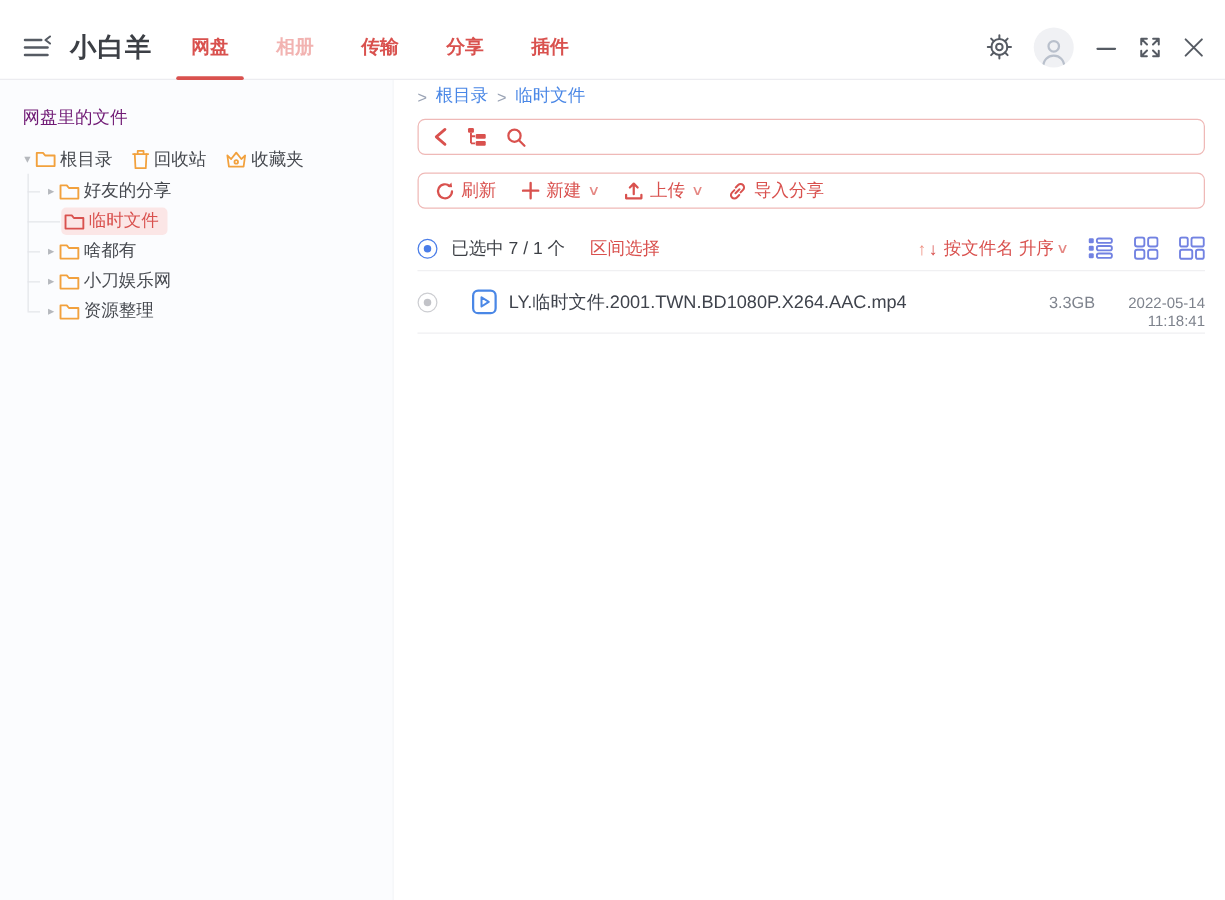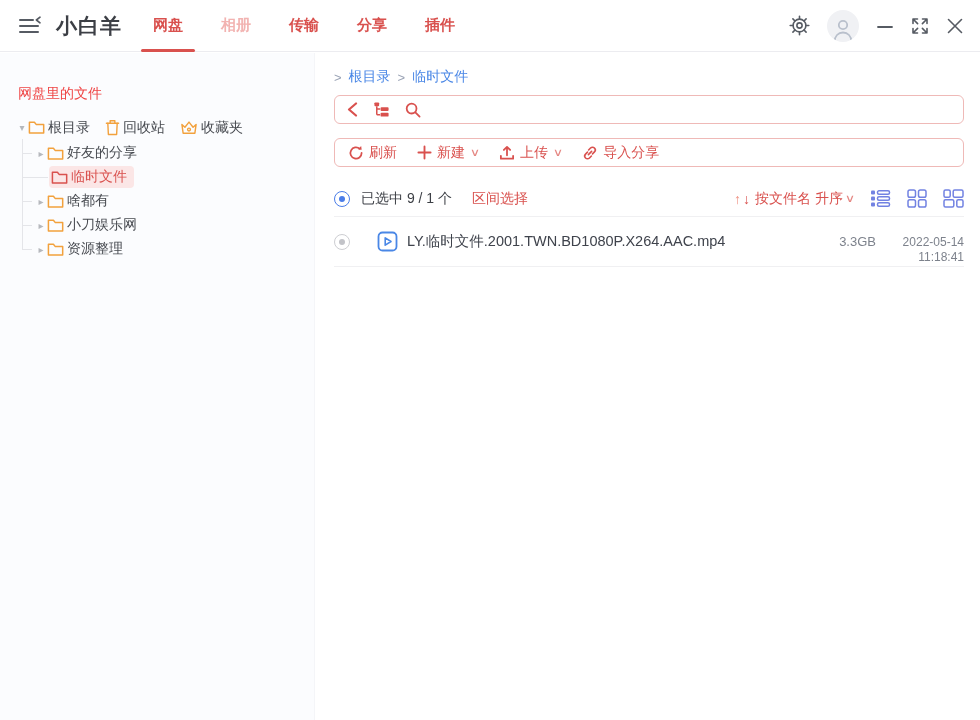--- a/index.html
+++ b/index.html
@@ -1,39 +1,39 @@
 <!DOCTYPE html>
 <html><head>
 <meta charset="utf-8">
 <style>
   * { margin:0; padding:0; box-sizing:border-box; }
   html,body { width:980px; height:720px; background:#fff; overflow:hidden;
     font-family:"Liberation Sans","DejaVu Sans",sans-serif; }
   .app { position:relative; width:980px; height:720px; background:#fff; }
 
   
-  .titlebar { position:absolute; top:0; left:0; right:0; height:52px; background:#fff;
+  .titlebar { position:absolute; top:12px; left:0; right:0; height:52px; background:#fff;
     display:flex; align-items:center; border-bottom:1px solid #ececf0; z-index:5; }
   .menu-fold { margin-left:16px; width:26px; height:22px; display:flex; align-items:center; cursor:pointer; }
   .app-title { margin-left:14px; font-size:21px; font-weight:bold; color:#3c3f45; letter-spacing:1px; }
   .tabs { display:flex; height:52px; margin-left:12px; }
   .tab { position:relative; height:52px; display:flex; align-items:center; padding:0 19px;
     font-size:15px; font-weight:bold; color:#d9514e; cursor:pointer; }
   .tab.disabled { color:#f2b3b1; }
   .tab.active::after { content:""; position:absolute; left:50%; transform:translateX(-50%);
     bottom:0; width:54px; height:3px; background:#d9514e; border-radius:2px; }
   .tb-right { margin-left:auto; display:flex; align-items:center; gap:17px; margin-right:16px; }
   .tb-icon { display:flex; align-items:center; justify-content:center; cursor:pointer; }
   .avatar { width:32px; height:32px; border-radius:50%; background:#f0f1f4;
     display:flex; align-items:flex-end; justify-content:center; overflow:hidden; }
 
   
   .sidebar { position:absolute; top:53px; left:0; bottom:0; width:315px;
     background:#fbfcfe; border-right:1px solid #f4f5f8; }
-  .sb-header { padding:32px 0 12px 18px; font-size:14px; color:#ef4444; }
+  .sb-header { padding:32px 0 12px 18px; font-size:14px; color:#701a75; }
   .tree { font-size:14px; color:#474a50; }
   .tree-top { display:flex; align-items:center; height:25px; padding-left:16px; }
   .caret { color:#b5b8bd; font-size:10px; width:12px; display:inline-block; text-align:center; flex:none; }
   .entry { display:flex; align-items:center; gap:3px; cursor:pointer; white-space:nowrap; }
   .tree-top .entry { margin-right:15px; }
   .children { position:relative; margin-left:22px; margin-top:1px; }
   .vline { position:absolute; left:0; top:-2px; width:1px; height:110px; background:#e4e5e9; }
   .child { position:relative; display:flex; align-items:center; height:24px; padding-left:13px; }
   .child::before { content:""; position:absolute; left:0; top:50%; height:1px; width:10px; background:#e4e5e9; }
   .child.selected { padding-left:27px; }
@@ -299,21 +299,21 @@
           </svg>
           <span>导入分享</span>
         </span>
       </div>
     </div>
 
     <div class="selbar">
       <span class="radio">
           <span class="dot"></span>
         </span>
-      <span class="sel-text">已选中 9 / 1 个</span>
+      <span class="sel-text">已选中 7 / 1 个</span>
       <span class="range-sel">区间选择</span>
 
       <div class="sel-right">
         <span class="sort">
           <span class="arr-up">↑</span>
           <span class="arr-dn">↓</span>
           <span>按文件名 升序</span>
           <span class="chev">∨</span>
         </span>
 

